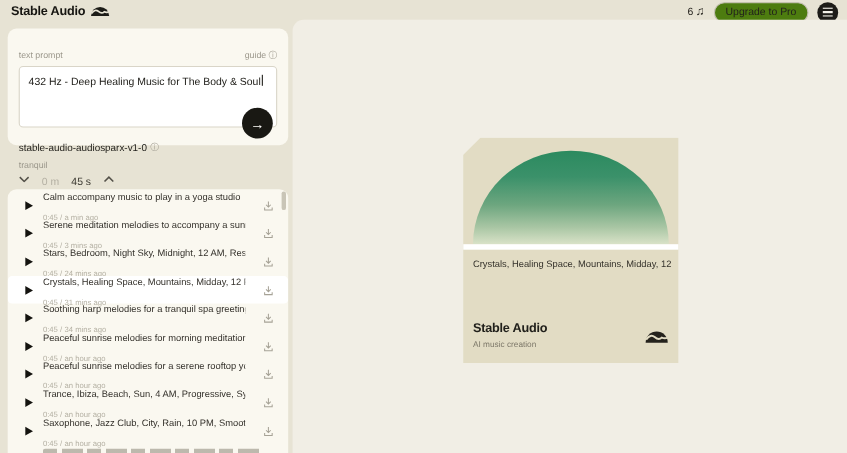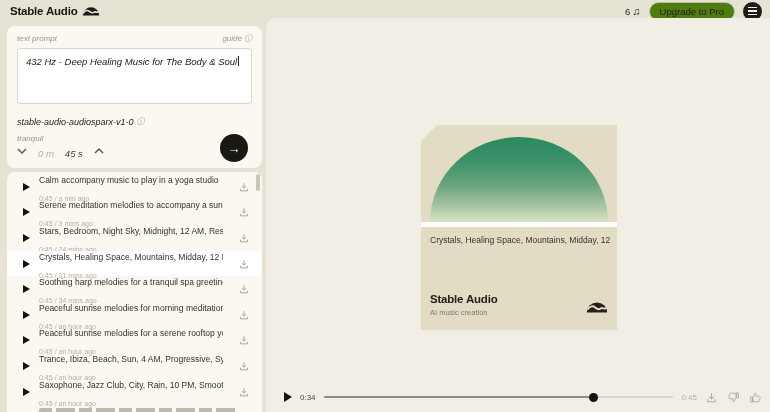--- a/index.html
+++ b/index.html
@@ -16,21 +16,21 @@
   .brand { display:flex; align-items:center; gap:5px; }
   .brand-text { font-size:11.5px; font-weight:bold; color:#161511; letter-spacing:-0.2px; }
   .topbar-right { margin-left:auto; display:flex; align-items:center; gap:8px; }
   .credits { display:flex; align-items:center; gap:2px; font-size:9.5px; color:#27251f; }
   .credits .note { font-size:11px; line-height:1; }
   .upgrade-pill { border:1px solid #c3bfb1; background:#4d7c0f; border-radius:10px; font-size:9.5px; color:#22211c; padding:3px 10px; cursor:pointer; }
   .menu-circle { width:19px; height:19px; border-radius:50%; background:#1d1c18; display:flex; flex-direction:column; justify-content:center; align-items:center; gap:2px; cursor:pointer; }
   .menu-circle i { display:block; width:9px; height:1.3px; background:#f4f2ea; }
 
   
-  .composer-card { position:absolute; left:7px; top:26px; width:255px; height:142px; background:#faf8f0; border-radius:8px; padding:8px 10px;font-style:italic; }
+  .composer-card { position:absolute; left:7px; top:26px; width:255px; height:106px; background:#faf8f0; border-radius:8px; padding:20px 10px; }
   .label-row { display:flex; justify-content:space-between; align-items:center; }
   .small-label { font-size:8px; color:#9b978b; }
   .guide-link { font-size:8px; color:#9b978b; display:flex; align-items:center; gap:2px; cursor:pointer; }
   .info-glyph { font-size:8px; color:#a6a296; line-height:1; }
   .prompt-box { margin-top:5px; width:235px; height:56px; background:#ffffff; border:1px solid #d9d5c8; border-radius:4px; padding:7px 8px; font-size:9.5px; color:#22211c; line-height:1.3; cursor:text; }
   .caret { display:inline-block; width:1px; height:10px; background:#22211c; vertical-align:-1px; margin-left:1px; }
   .model-label { margin-top:8px; }
   .model-row { display:flex; align-items:center; gap:3px; margin-top:13px; font-size:9px; color:#22211c; }
   .duration-label { margin-top:7px; }
   .duration-row { display:flex; align-items:flex-start; gap:11px; margin-top:5px; }
@@ -284,41 +284,13 @@
     <div class="artwork-brand">Stable Audio</div>
     <div class="artwork-tagline">AI music creation</div>
     <span class="artwork-logo">
       <svg width="22" height="12" viewBox="0 0 24 13">
         <path d="M1 12.5 A11 11 0 0 1 23 12.5 Z" fill="#24221c"></path>
         <path d="M1.5 9.5 Q6 3.5 10 7 T17 7.5 Q20 8.8 23 7.5" stroke="#e2dcc4" stroke-width="2" fill="none"></path>
       </svg>
     </span>
   </div>
 
-  <div class="player">
-    <span class="play-tri"></span>
-    <span class="time">0:34</span>
-    <span class="track">
-      <span class="track-played" style="width: 77%;"></span>
-      <span class="knob" style="left: calc(77% - 4px);"></span>
-    </span>
-    <span class="time total">0:45</span>
-    <span class="player-icons">
-      <span class="picon">
-        <svg width="13" height="13" viewBox="0 0 14 14">
-            <path d="M7 2.5 V8 M4.5 6 L7 8.5 L9.5 6 M3 9 v2.5 h8 V9" fill="none" stroke="#aeaa9d" stroke-width="1.1"></path>
-          </svg>
-      </span>
-      <span class="picon">
-        <svg width="13" height="13" viewBox="0 0 14 14">
-            <g transform="rotate(180 7 7)">
-              <path d="M1.8 6.5 h2 v5.5 h-2 z M4.3 11.6 V6.9 L6.6 2.4 c.9 0 1.5.8 1.2 1.7 L7.3 5.7 h3.5 c.8 0 1.4.7 1.2 1.5 l-.9 3.5 c-.2.6-.7 1-1.3 1 z" fill="none" stroke="#aeaa9d" stroke-width="1"></path>
-            </g>
-          </svg>
-      </span>
-      <span class="picon">
-        <svg width="13" height="13" viewBox="0 0 14 14">
-            <path d="M1.8 6.5 h2 v5.5 h-2 z M4.3 11.6 V6.9 L6.6 2.4 c.9 0 1.5.8 1.2 1.7 L7.3 5.7 h3.5 c.8 0 1.4.7 1.2 1.5 l-.9 3.5 c-.2.6-.7 1-1.3 1 z" fill="none" stroke="#aeaa9d" stroke-width="1"></path>
-          </svg>
-      </span>
-    </span>
-  </div>
 </div>
 
 </body></html>

